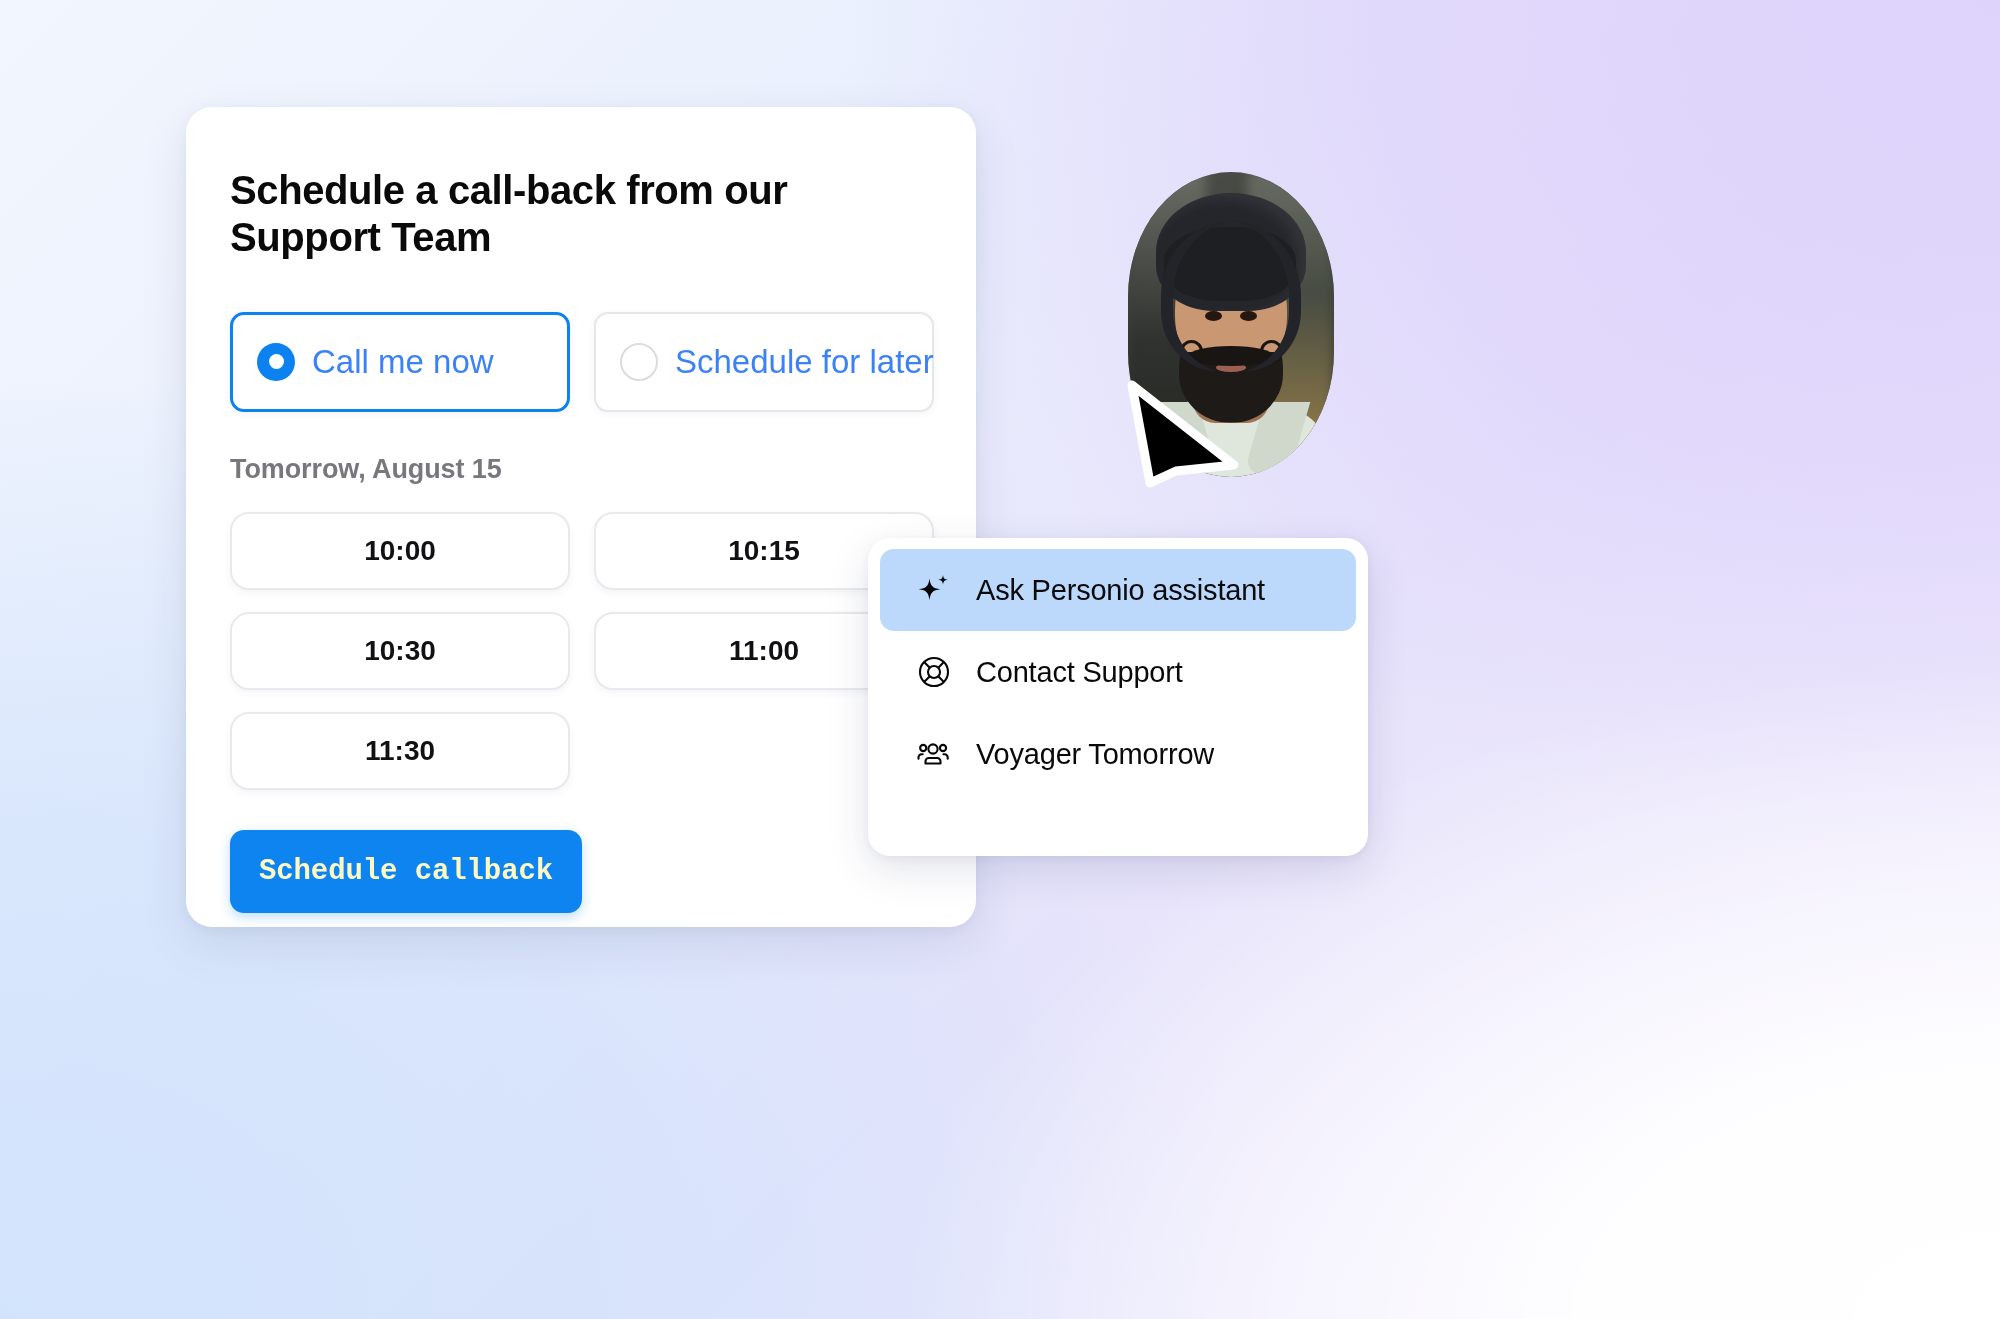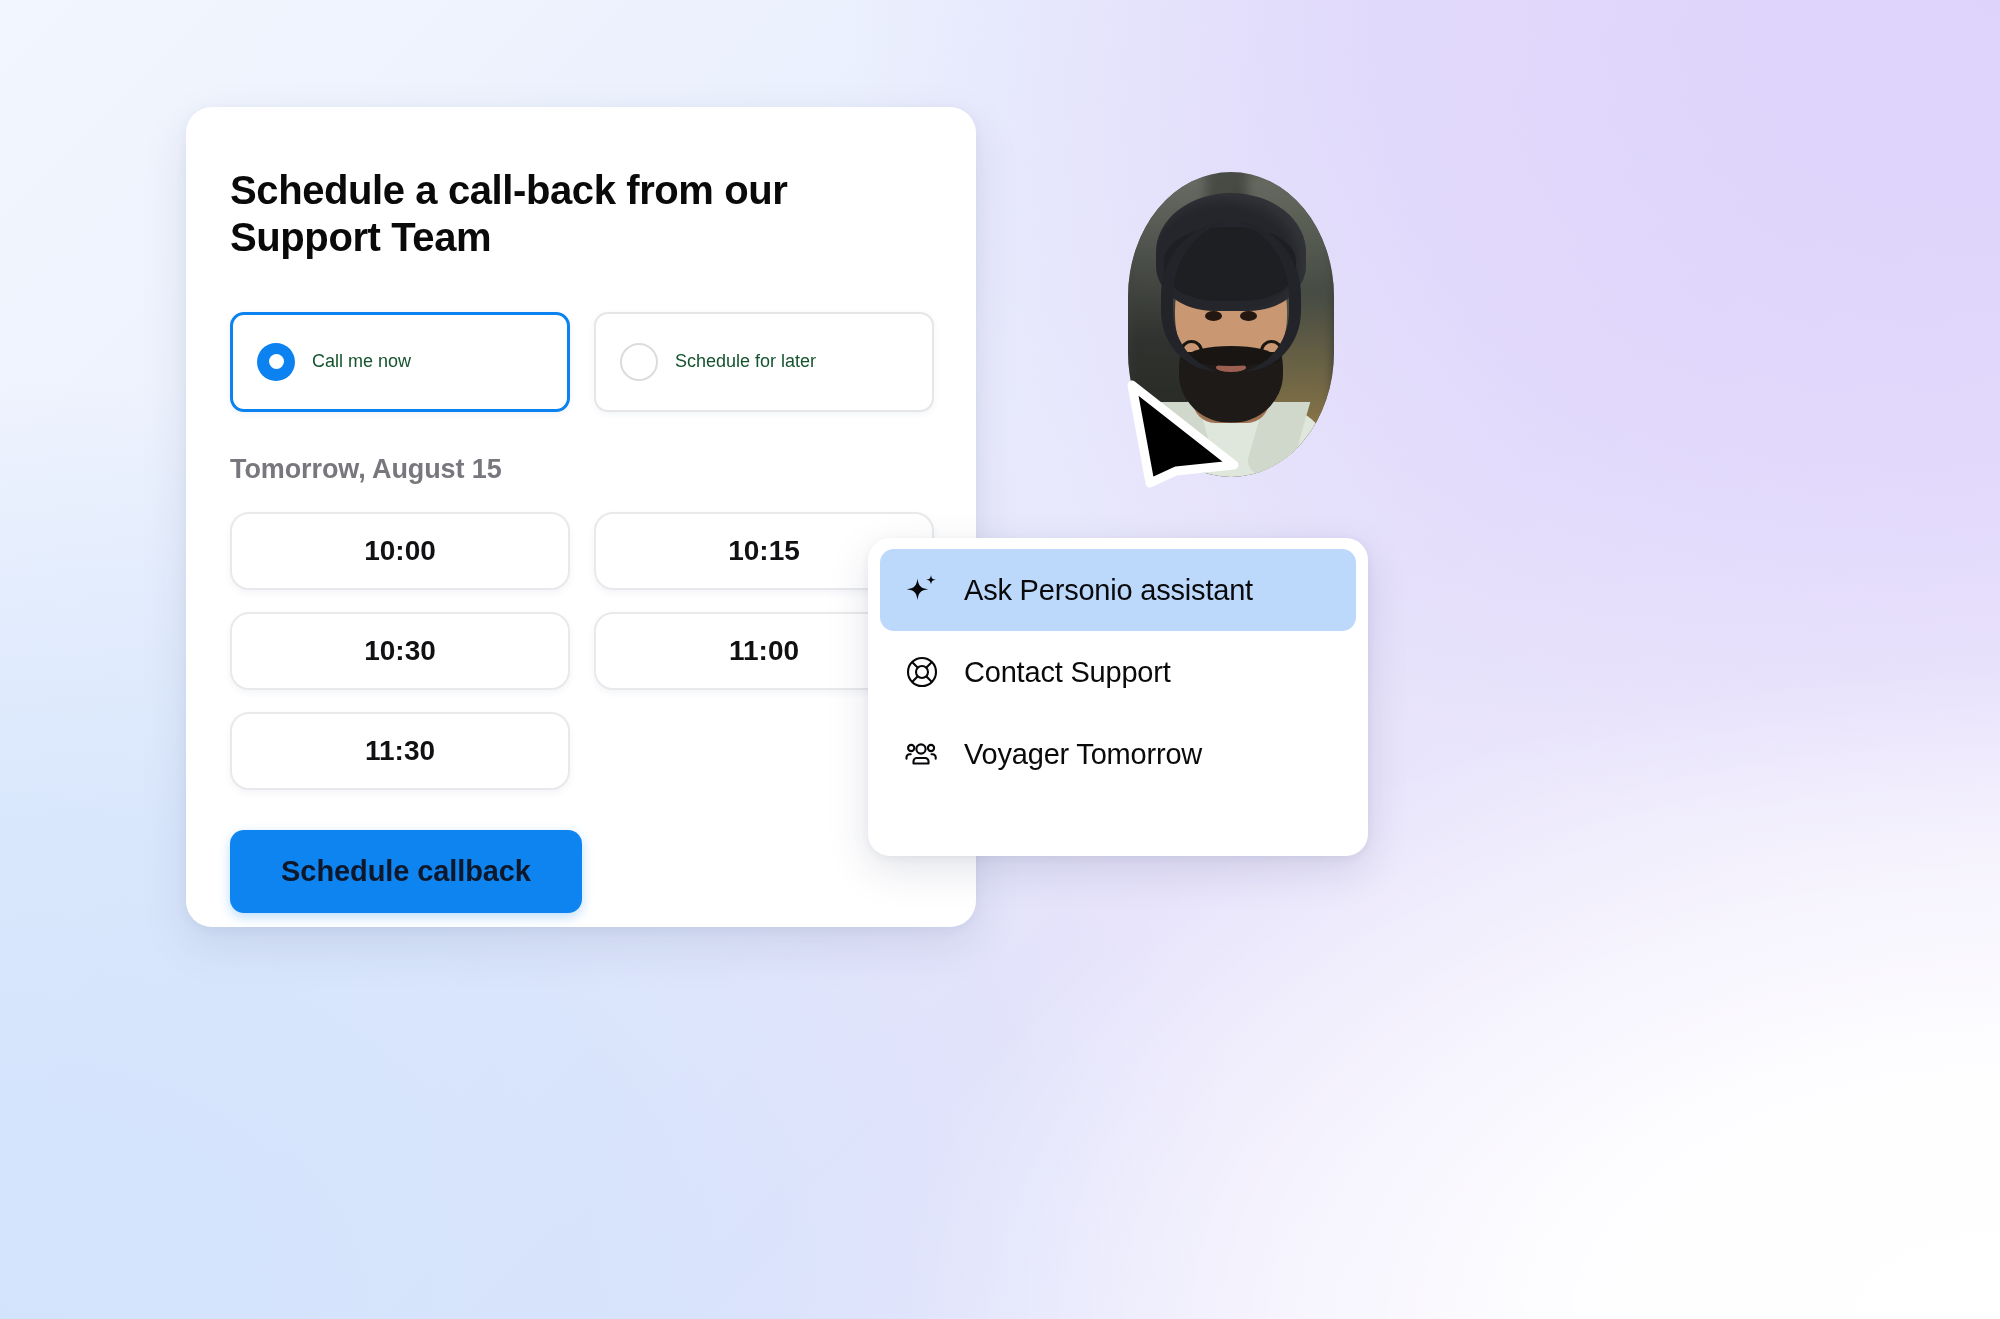--- a/index.html
+++ b/index.html
@@ -96,22 +96,22 @@
     height: 15px;
     border-radius: 50%;
     background: #ffffff;
   }
   .radio-dot.off {
     border: 2.5px solid #dcdcde;
     background: #ffffff;
   }
 
   .radio-label {
-    font-size: 18px;
-    color: #14532d;
+    font-size: 33px;
+    color: #3b82f6;
     font-weight: 400;
     white-space: nowrap;
   }
 
   .date-label {
     margin-top: 42px;
     font-size: 27px;
     font-weight: 700;
     color: #77777d;
     letter-spacing: -0.1px;
@@ -140,22 +140,22 @@
     cursor: pointer;
   }
 
   .primary-btn {
     margin-top: 40px;
     width: 352px;
     height: 83px;
     border: none;
     border-radius: 14px;
     background: #0d84f0;
-    color: #0f172a;
-    font-family: Liberation Sans, sans-serif;
+    color: #fef9c3;
+    font-family: Liberation Mono, monospace;
     font-size: 29px;
     font-weight: 700;
     letter-spacing: -0.1px;
     cursor: pointer;
     box-shadow: 0 4px 12px rgba(13,132,240,0.28);
   }
 
   
   .avatar-wrap {
     position: absolute;
@@ -319,21 +319,21 @@
     border-radius: 22px;
     box-shadow: 0 14px 42px rgba(40,50,90,0.13), 0 2px 10px rgba(40,50,90,0.06);
     box-sizing: border-box;
     padding: 11px 12px;
   }
   .menu-item {
     display: flex;
     align-items: center;
     gap: 24px;
     height: 82px;
-    padding-left: 24px;
+    padding-left: 36px;
     border-radius: 14px;
     box-sizing: border-box;
     cursor: pointer;
   }
   .menu-item.active { background: #bcd8fb; }
   .menu-label {
     font-size: 29px;
     color: #0a0a0c;
     font-weight: 400;
     letter-spacing: -0.2px;

